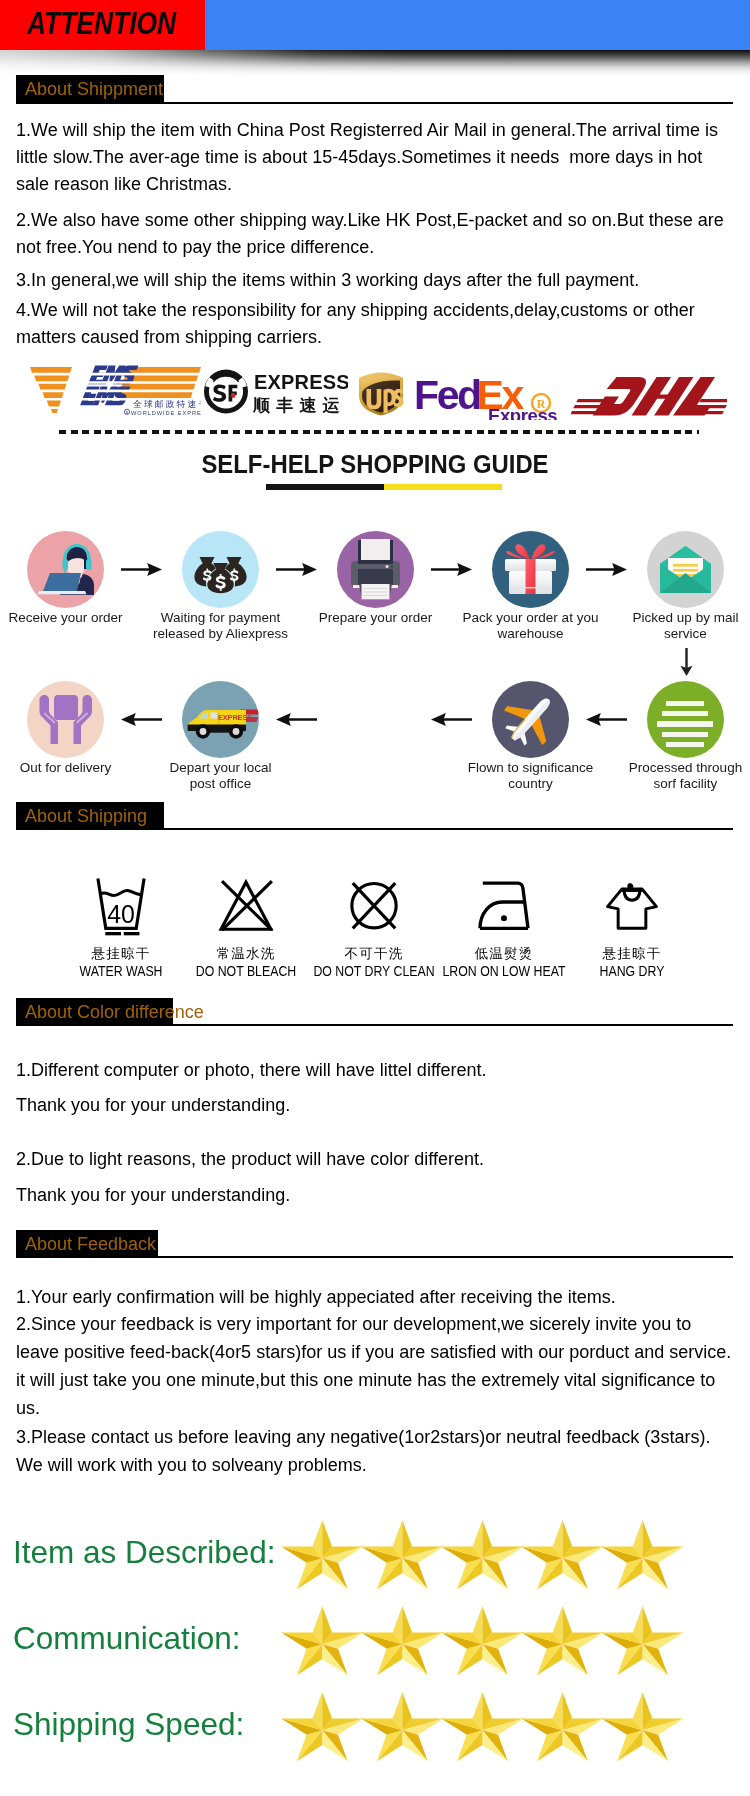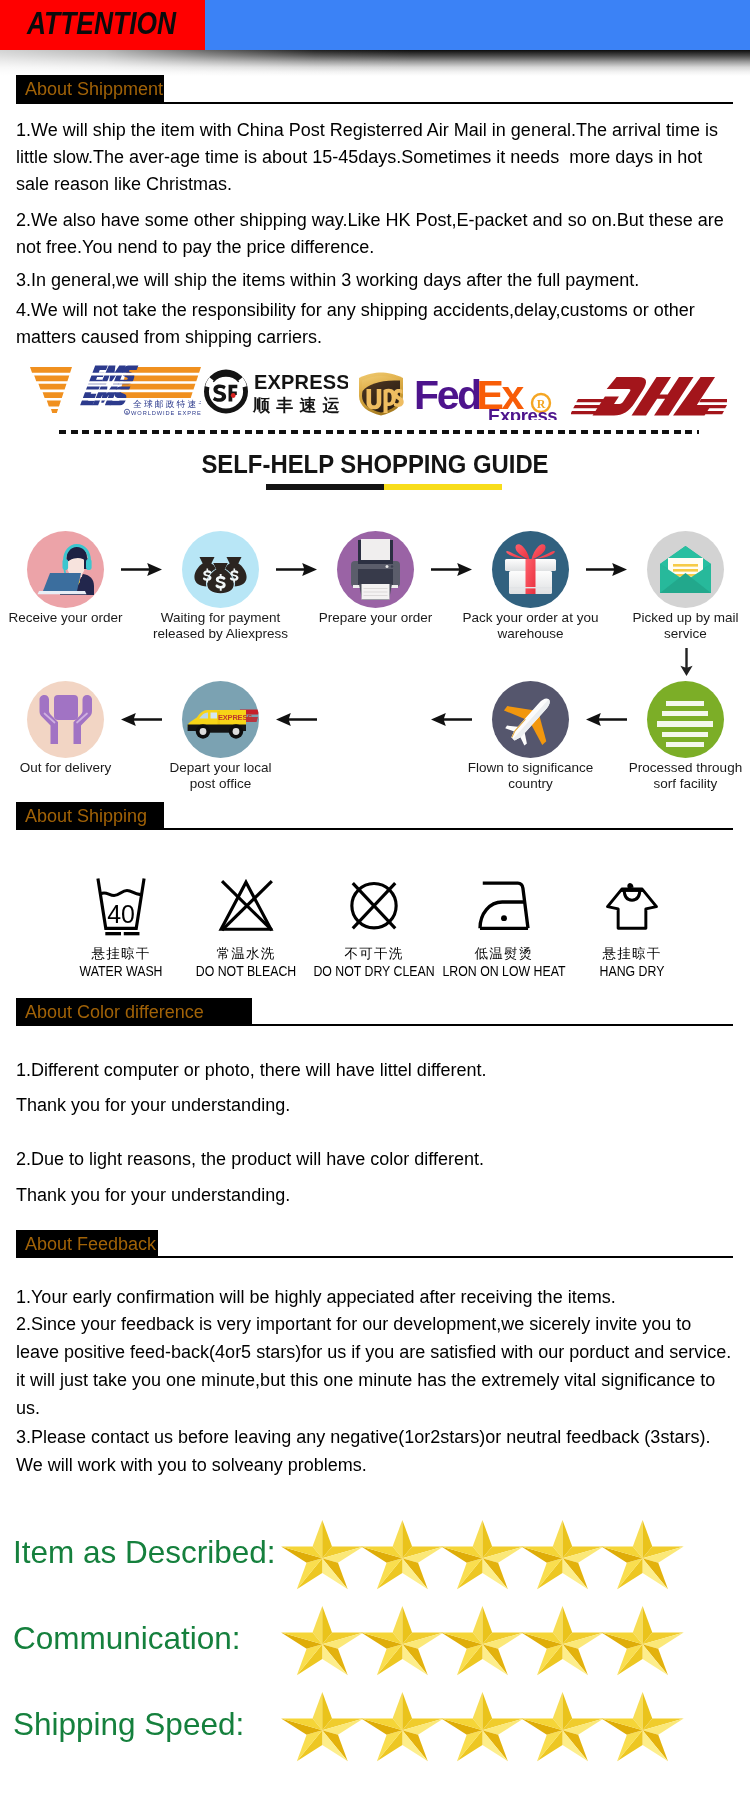--- a/index.html
+++ b/index.html
@@ -511,21 +511,21 @@
             <path d="M31 18.5 L15.5 37.5 L27 40 V61 H57 V40 L68.5 37.5 L53 18.5 H31 Z"></path>
             <path d="M33.5 19 C33.5 27 37 30.5 42 30.5 C47 30.5 50.5 27 50.5 19"></path>
           </g>
         </svg>
       </div>
       <div class="care-cn">悬挂晾干</div>
       <div class="care-en">HANG DRY</div>
     </div>
   </div>
 
-  <div class="abs sec-head" style="top:998px;width:236px;">About Color difference</div>
+  <div class="abs sec-head" style="top:998px;width:157px;">About Color difference</div>
   <div class="abs sec-rule" style="top:1024px;"></div>
   <div class="abs copy" style="top:1057px;">1.Different computer or photo, there will have littel different.</div>
   <div class="abs copy" style="top:1092px;">Thank you for your understanding.</div>
   <div class="abs copy" style="top:1146px;">2.Due to light reasons, the product will have color different.</div>
   <div class="abs copy" style="top:1182px;">Thank you for your understanding.</div>
 
   <div class="abs sec-head" style="top:1230px;width:142px;">About Feedback</div>
   <div class="abs sec-rule" style="top:1256px;"></div>
   <div class="abs copy" style="top:1283px;width:745px;line-height:28px;">1.Your early confirmation will be highly appeciated after receiving the items.</div>
   <div class="abs copy" style="top:1310px;width:745px;line-height:28px;">2.Since your feedback is very important for our development,we sicerely invite you to

